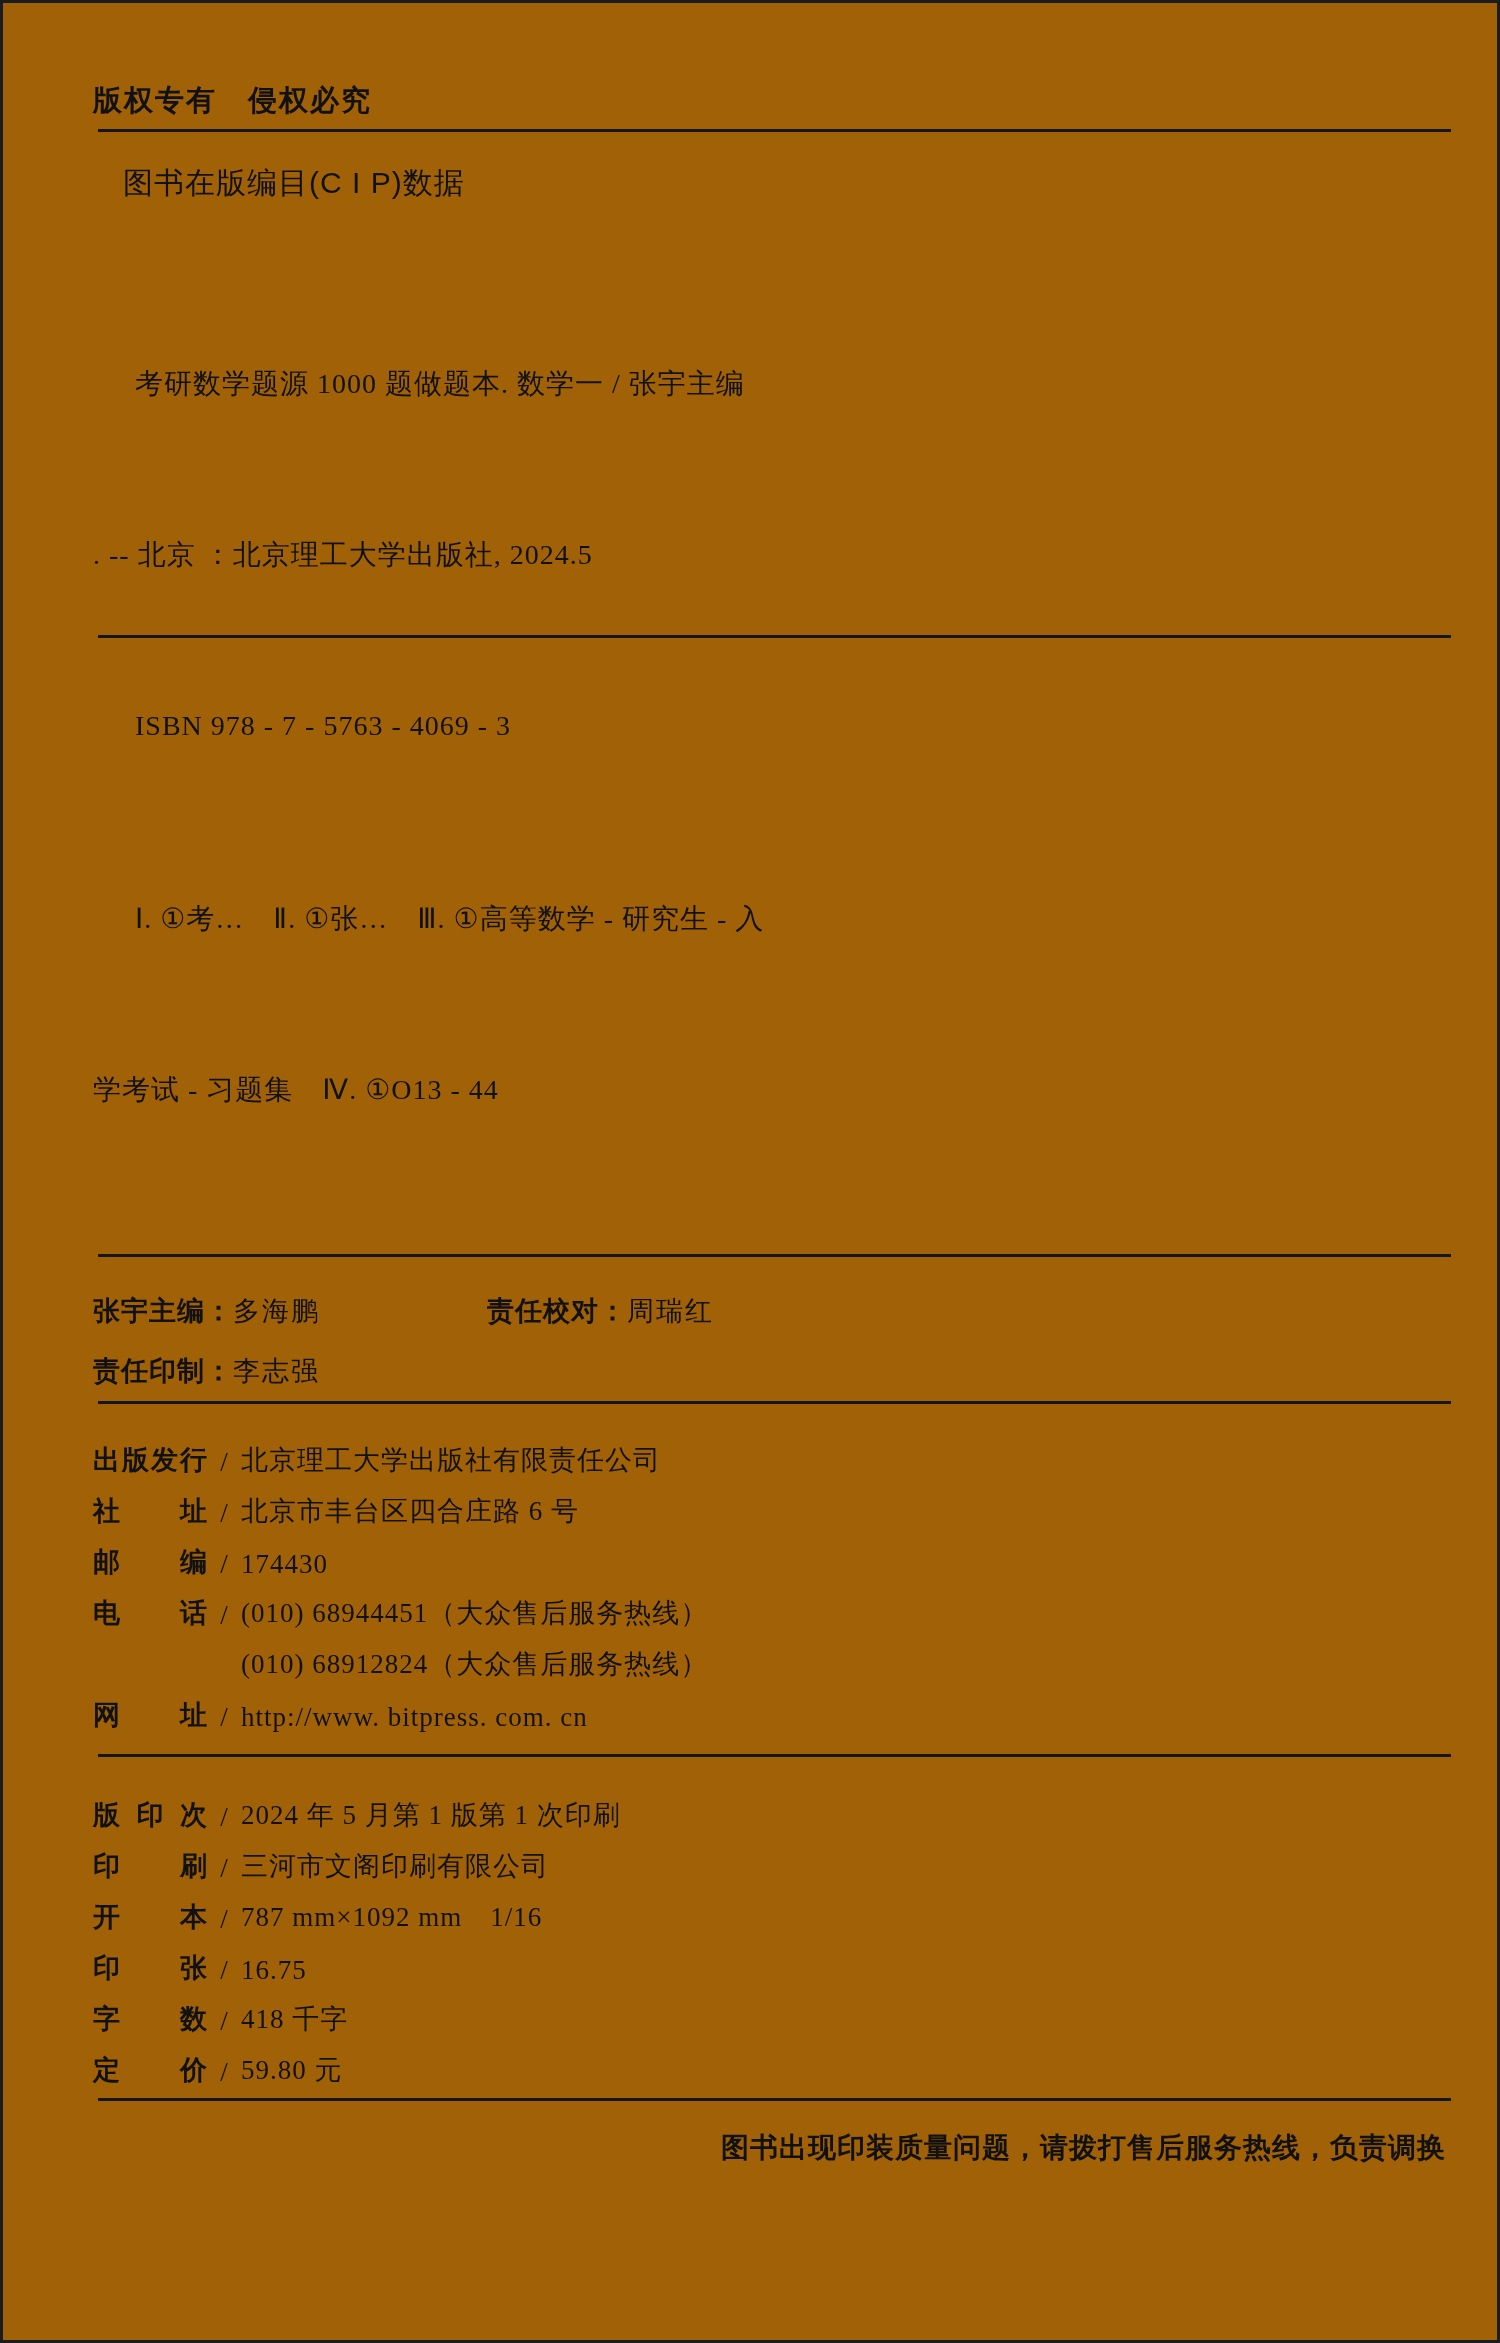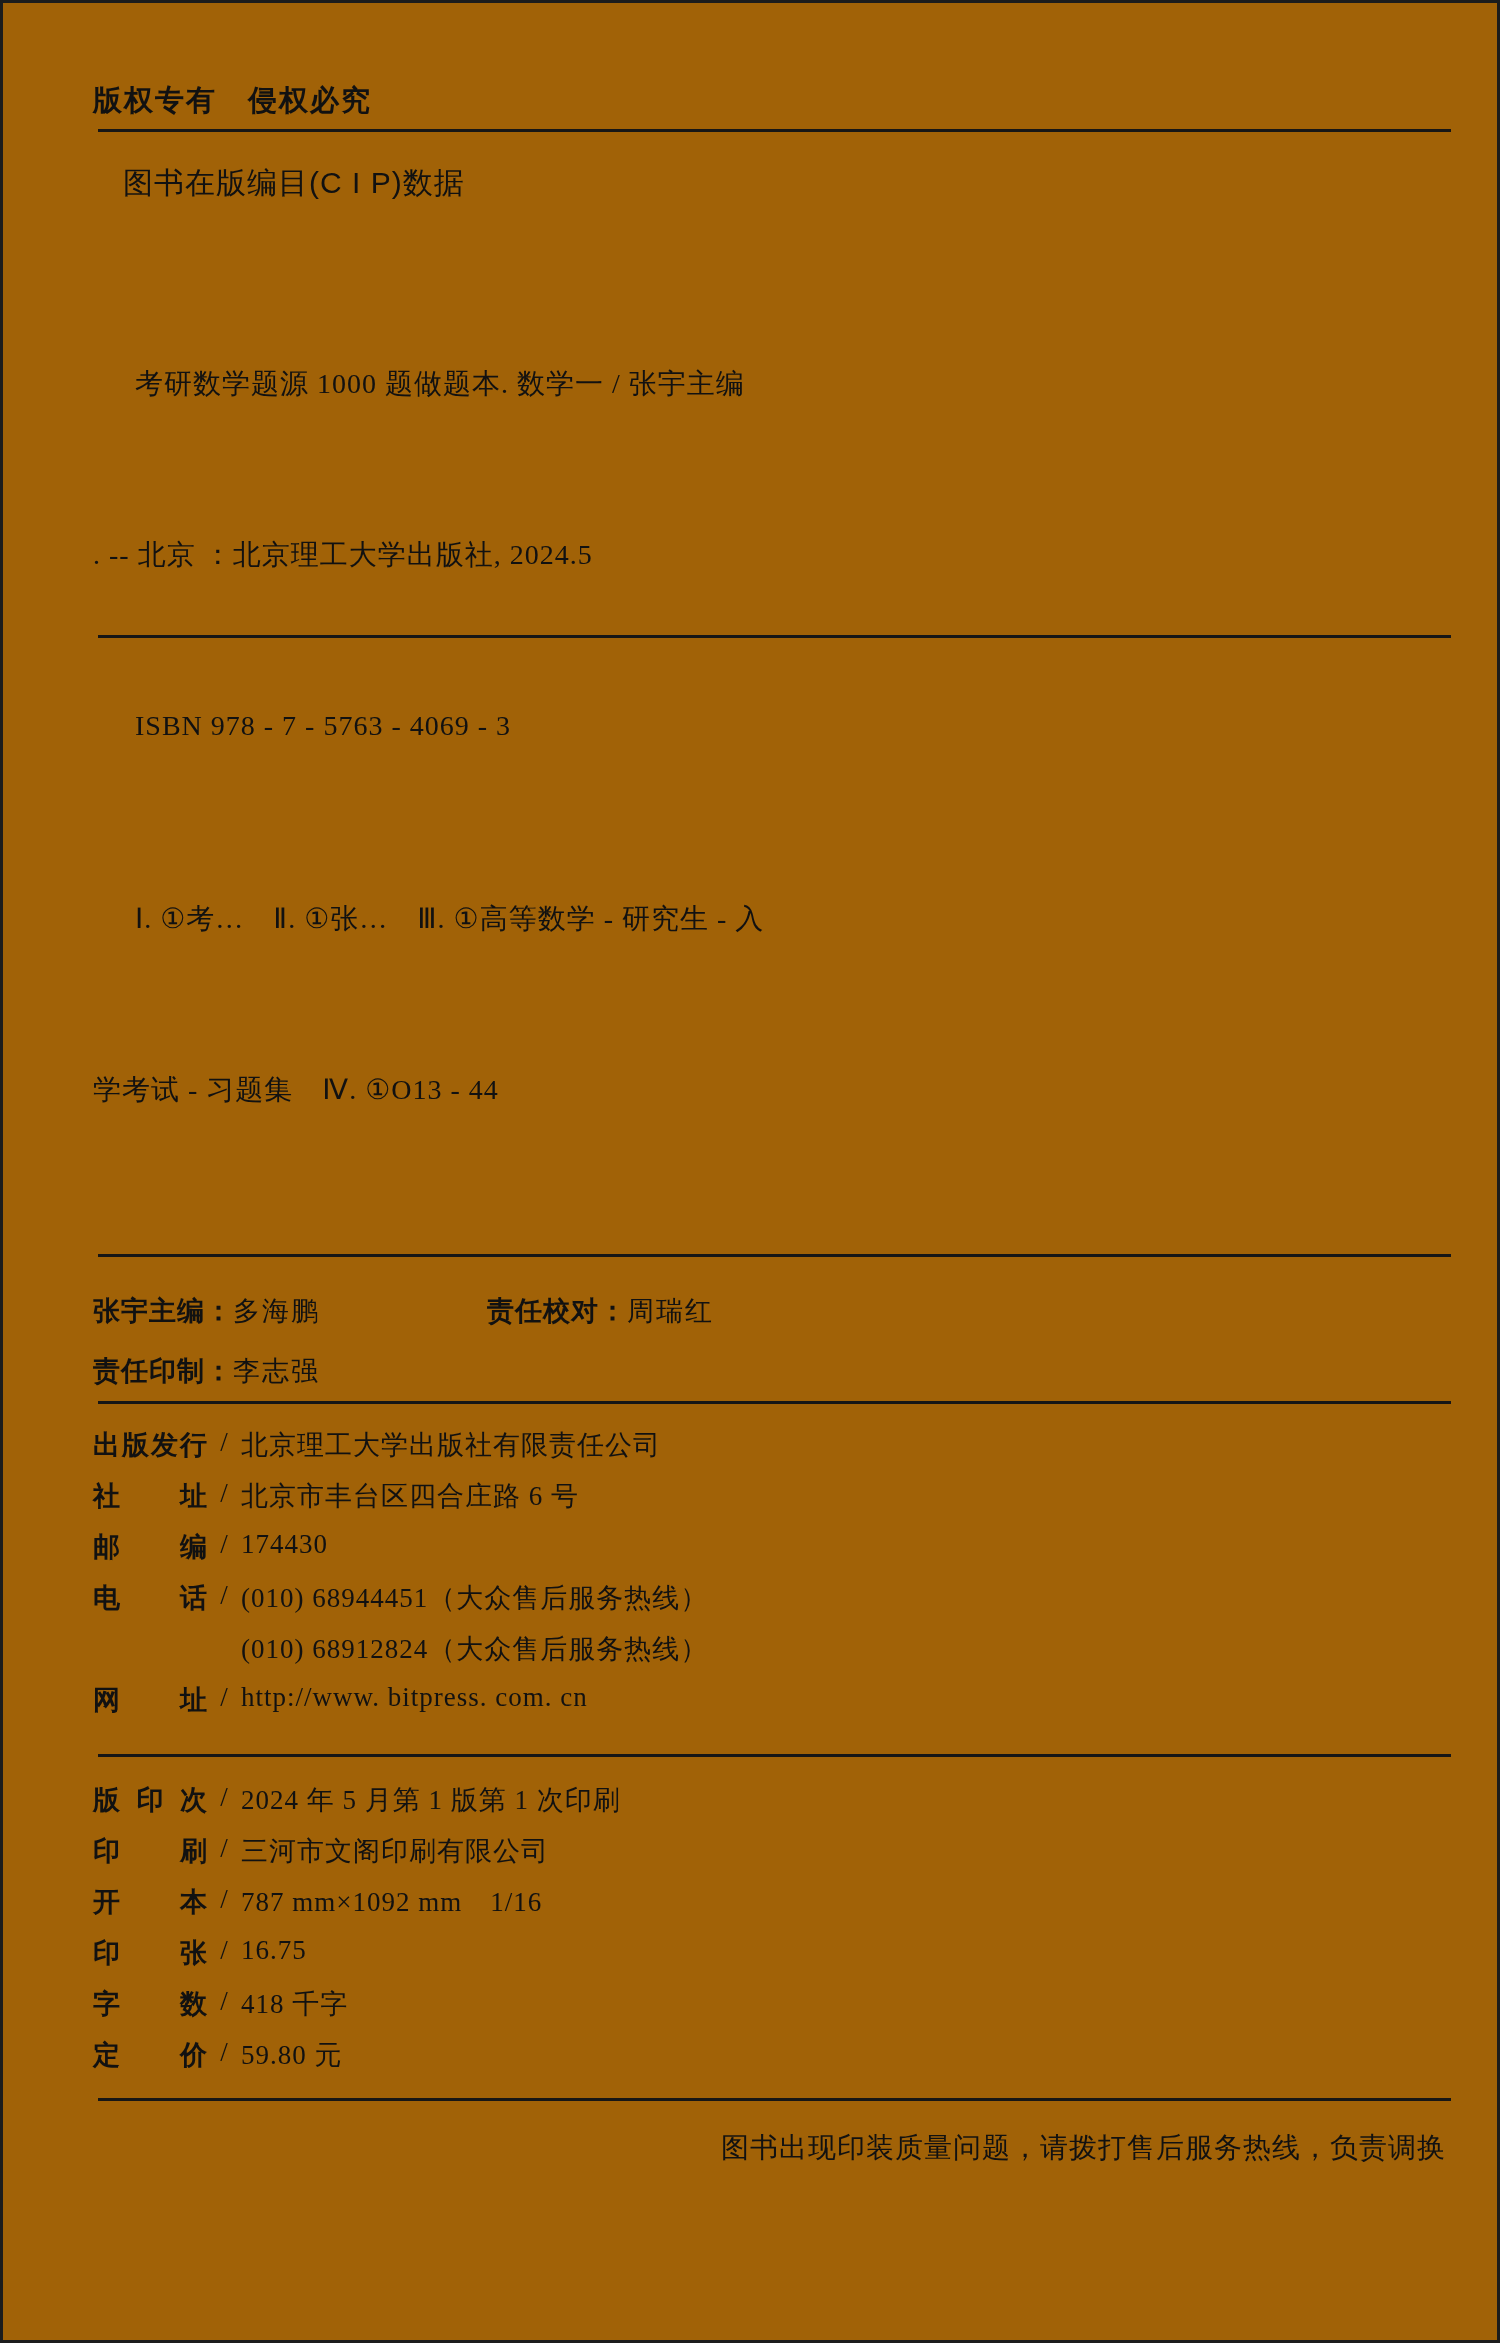--- a/index.html
+++ b/index.html
@@ -72,21 +72,21 @@
   }
   .staff-value { font-size: 27px; letter-spacing: 2px; }
   .info-block {
     position: absolute;
     left: 90px;
     width: 1360px;
     font-size: 27px;
   }
   .pub-block { top: 1424px; }
   .print-block { top: 1779px; }
-  .info-row { height: 51px; display: flex; align-items: flex-start; }
+  .info-row { height: 51px; display: flex; align-items: flex-end; }
   .row-label {
     display: inline-block;
     width: 114px;
     font-family: "Liberation Sans", sans-serif;
     font-weight: bold;
     font-size: 27px;
     text-align: justify;
     text-align-last: justify;
     flex: 0 0 114px;
   }
@@ -97,21 +97,21 @@
     font-size: 27px;
   }
   .row-value { letter-spacing: 1px; white-space: pre; }
   .footer-notice {
     position: absolute;
     top: 2126px;
     left: 0;
     width: 1443px;
     text-align: right;
     font-family: "Liberation Sans", sans-serif;
-    font-weight: normal;
+    font-weight: bold;
     font-size: 28px;
     letter-spacing: 1px;
   }
 </style>
 </head>
 <body>
 
 <div class="page">
 
   <div class="copyright-notice">版权专有　侵权必究</div>

